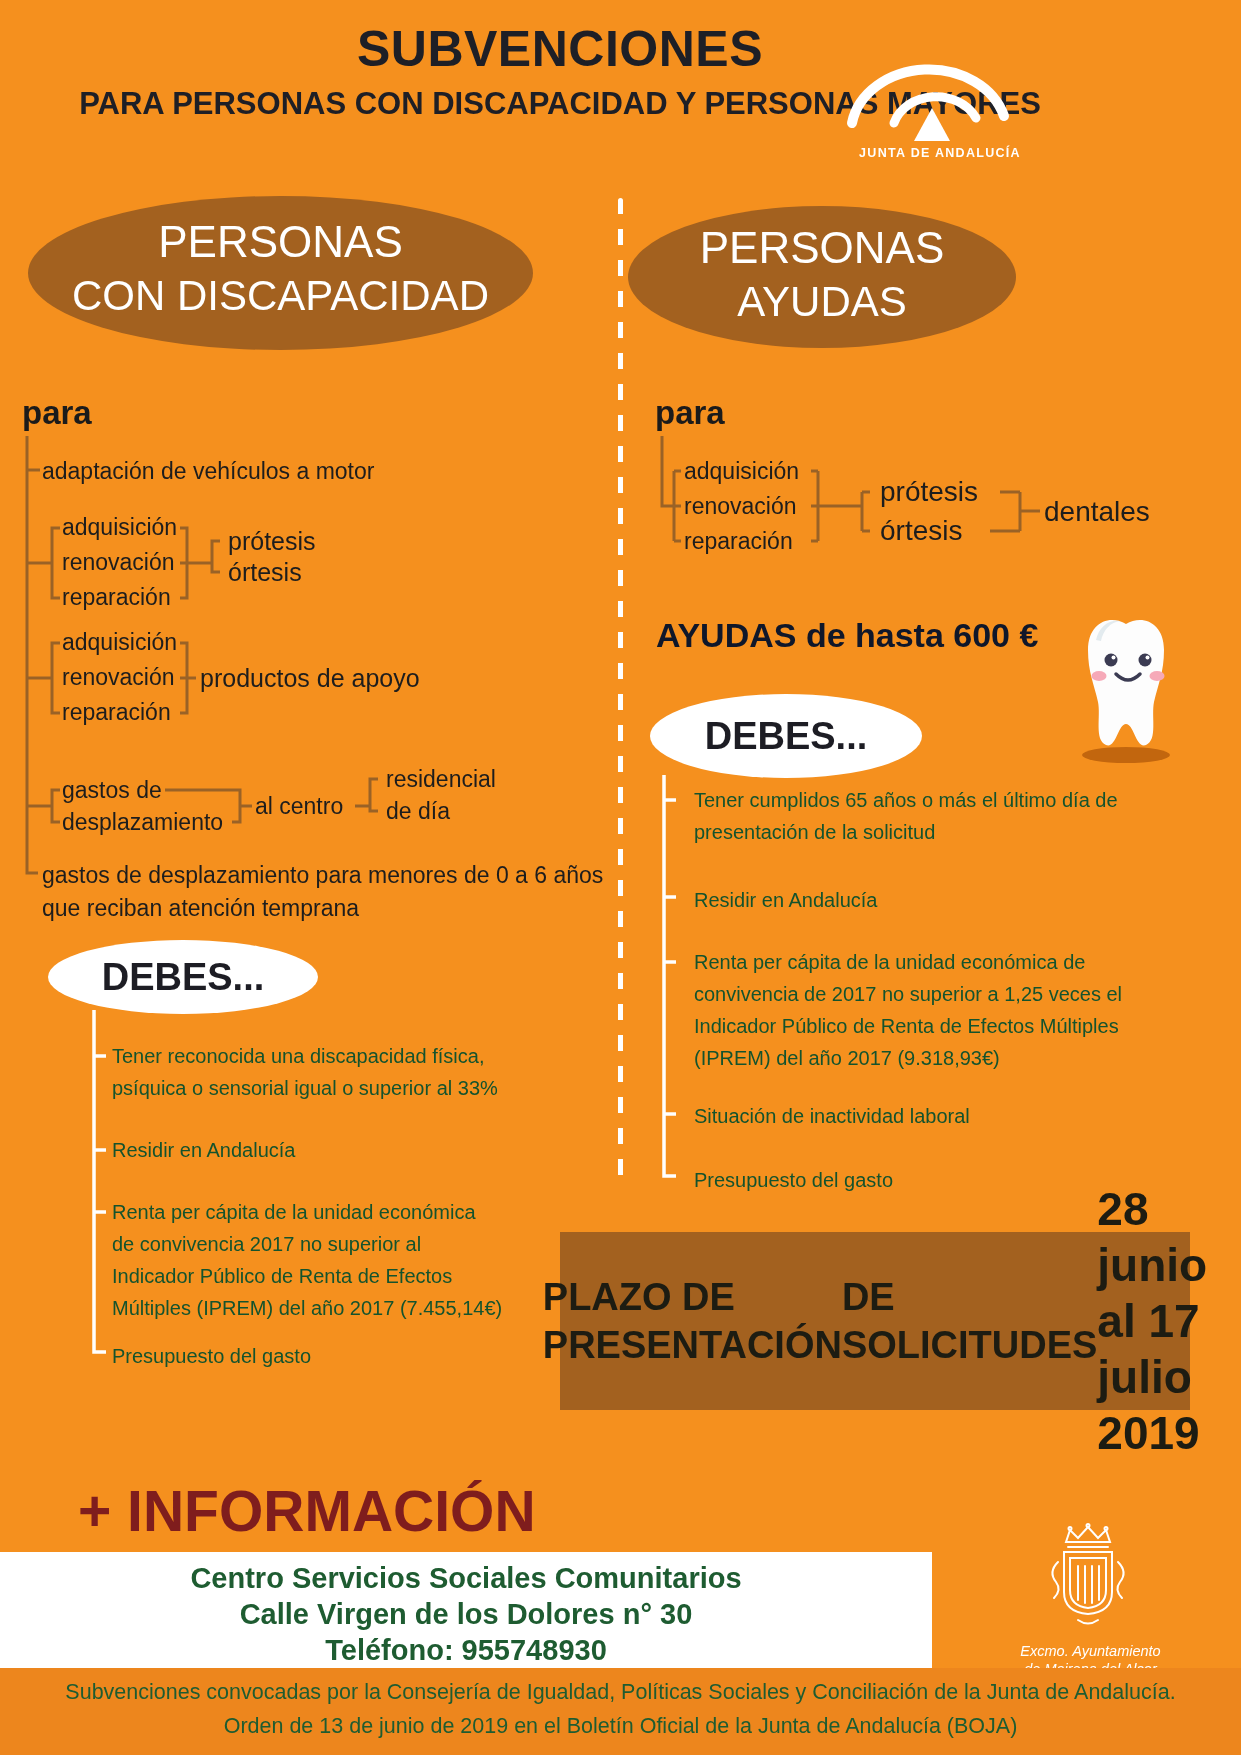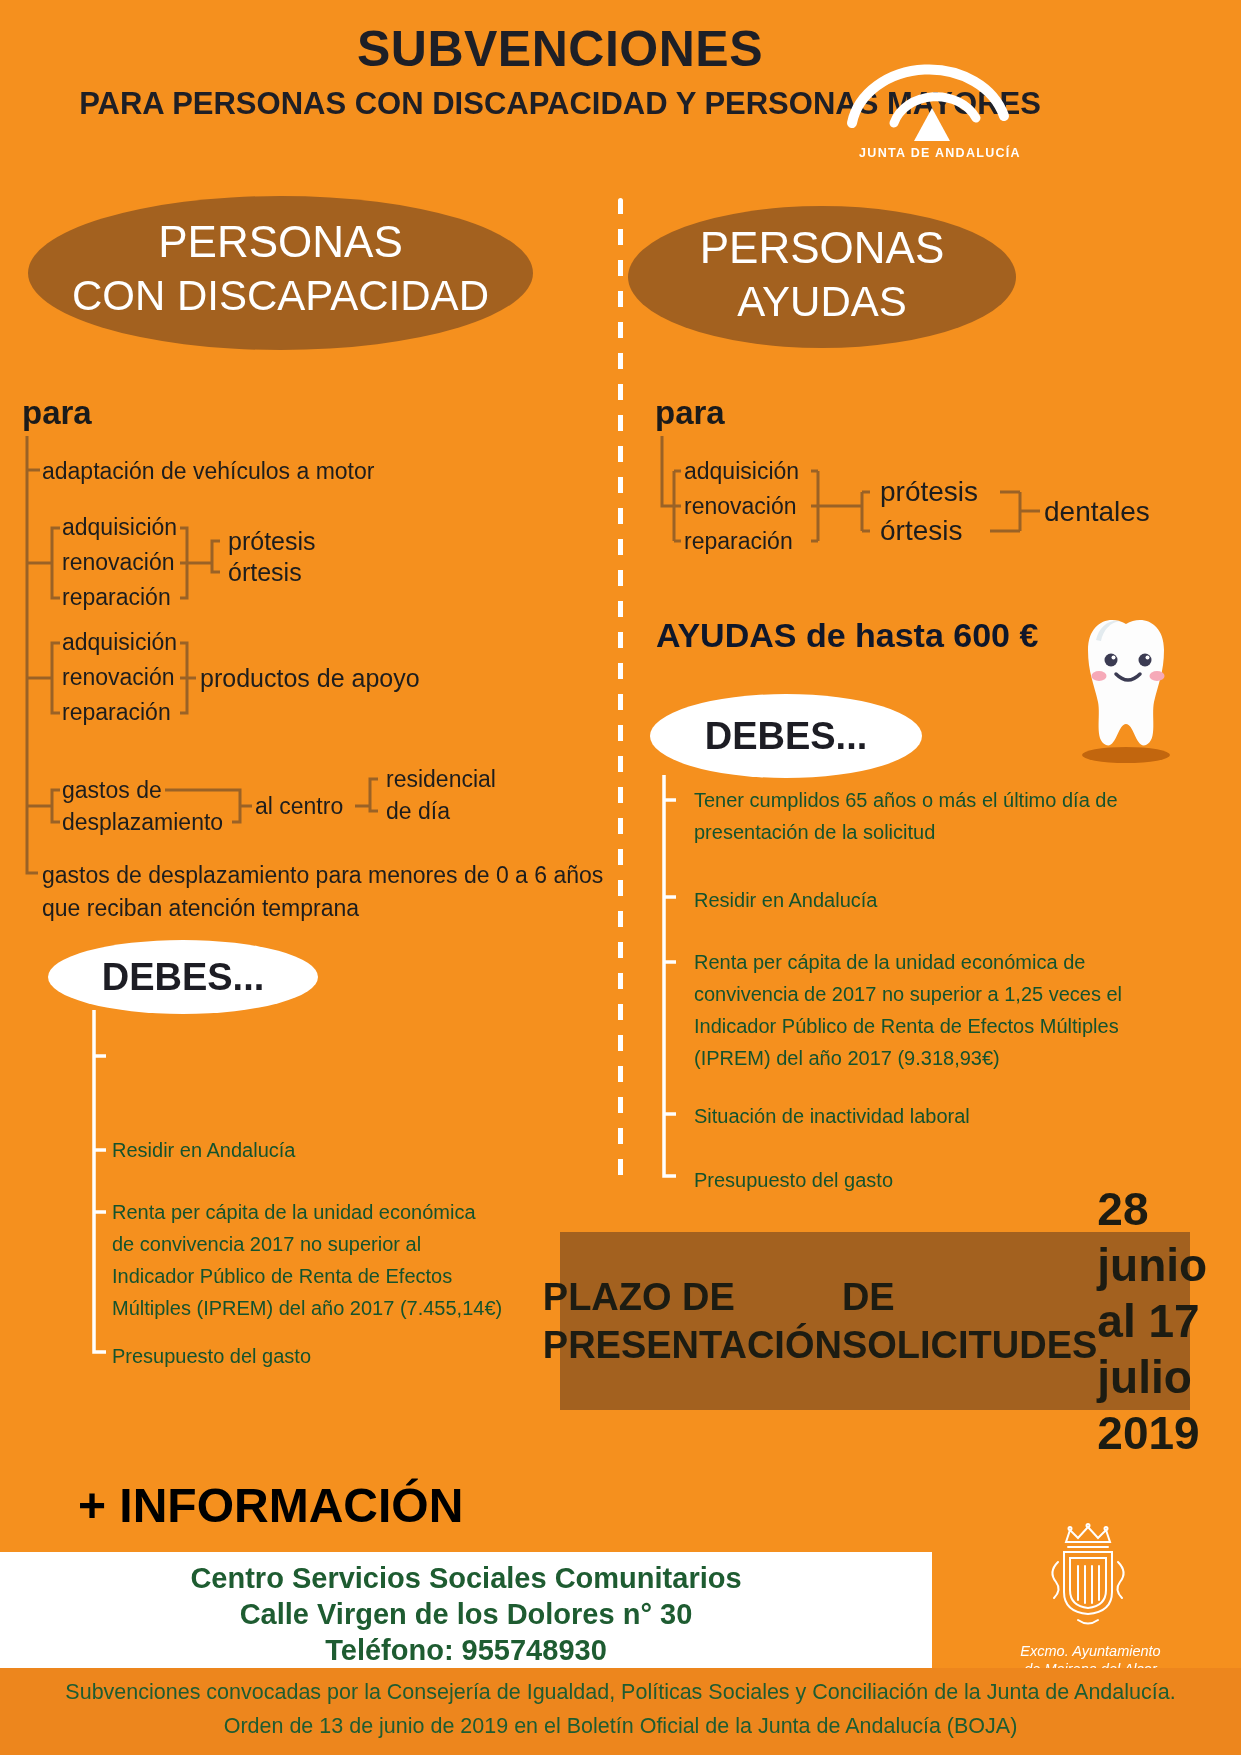--- a/index.html
+++ b/index.html
@@ -37,21 +37,21 @@
   
   .req{position:absolute;color:#14532d;font-size:20px;line-height:32px;white-space:pre-line;}
   
   .ayudas{left:656px;top:616px;font-size:34px;font-weight:600;color:#0f172a;white-space:nowrap;}
   
   .plazo{left:560px;top:1232px;width:630px;height:178px;background:var(--brown,#A3611F);
     display:flex;justify-content:center;align-items:center;color:#1D1C12;}
   .plazo .p1,.plazo .p2{font-size:38px;font-weight:600;line-height:48px;}
   .plazo .p3{font-size:46px;font-weight:700;line-height:56px;}
   
-  .info-heading{left:78px;top:1478px;font-size:48px;font-weight:600;color:#000000;white-space:nowrap;}
+  .info-heading{left:78px;top:1478px;font-size:57px;font-weight:600;color:#7f1d1d;white-space:nowrap;}
   .info-box{left:0;top:1552px;width:932px;height:116px;background:#fff;text-align:center;
     color:var(--green,#1E5C31);padding-top:8px;box-sizing:border-box;}
   .info-box div{font-size:29px;font-weight:600;line-height:36px;}
   .seal-caption{left:1008px;top:1642px;width:165px;text-align:center;color:#fff;
     font-size:14.5px;font-style:italic;line-height:18px;white-space:pre-line;}
   
   .footer-band{left:0;top:1668px;width:1241px;height:87px;background:var(--band,#ED861D);}
   .footer-line{position:absolute;left:0;width:1241px;text-align:center;color:var(--green,#1E5C31);
     font-size:21.5px;font-weight:400;}
   svg{display:block;}
@@ -128,20 +128,22 @@
 
   <svg class="abs" style="left:80px;top:1000px;" width="40" height="370" viewBox="0 0 40 370">
     <g stroke="#fff" stroke-width="3.5" fill="none">
       <path d="M14 10 V352 H26"></path>
       <path d="M14 56 H26"></path>
       <path d="M14 150 H26"></path>
       <path d="M14 212 H26"></path>
     </g>
   </svg>
 
+  <div class="req" style="left:112px;top:1040px;">Tener reconocida una discapacidad física,
+psíquica o sensorial igual o superior al 33%</div>
   <div class="req" style="left:112px;top:1134px;">Residir en Andalucía</div>
   <div class="req" style="left:112px;top:1196px;">Renta per cápita de la unidad económica
 de convivencia 2017 no superior al
 Indicador Público de Renta de Efectos
 Múltiples (IPREM) del año 2017 (7.455,14€)</div>
   <div class="req" style="left:112px;top:1340px;">Presupuesto del gasto</div>
 
   <div class="abs para" style="left:655px;top:394px;">para</div>
 
   <svg class="abs" style="left:640px;top:430px;" width="460" height="125" viewBox="0 0 460 125">

